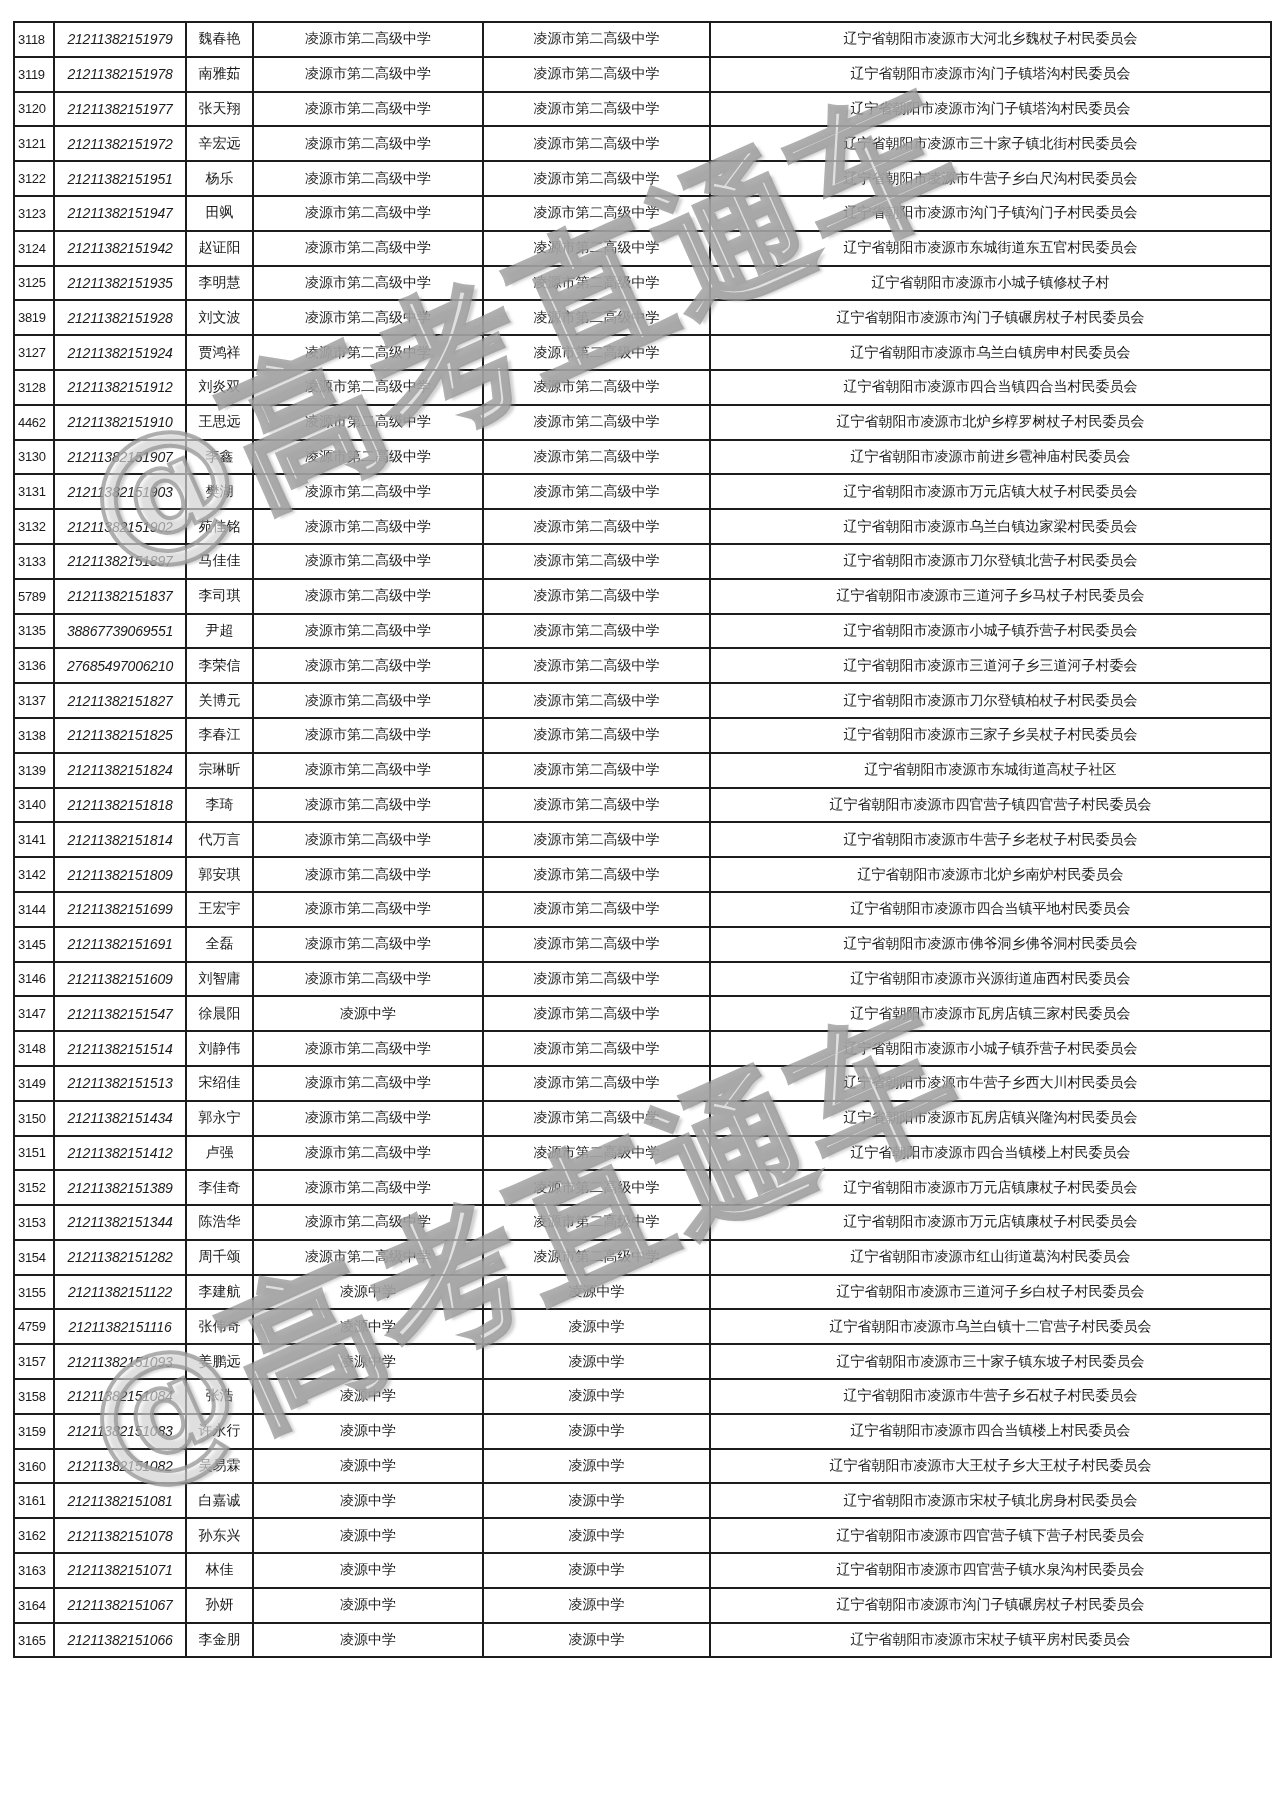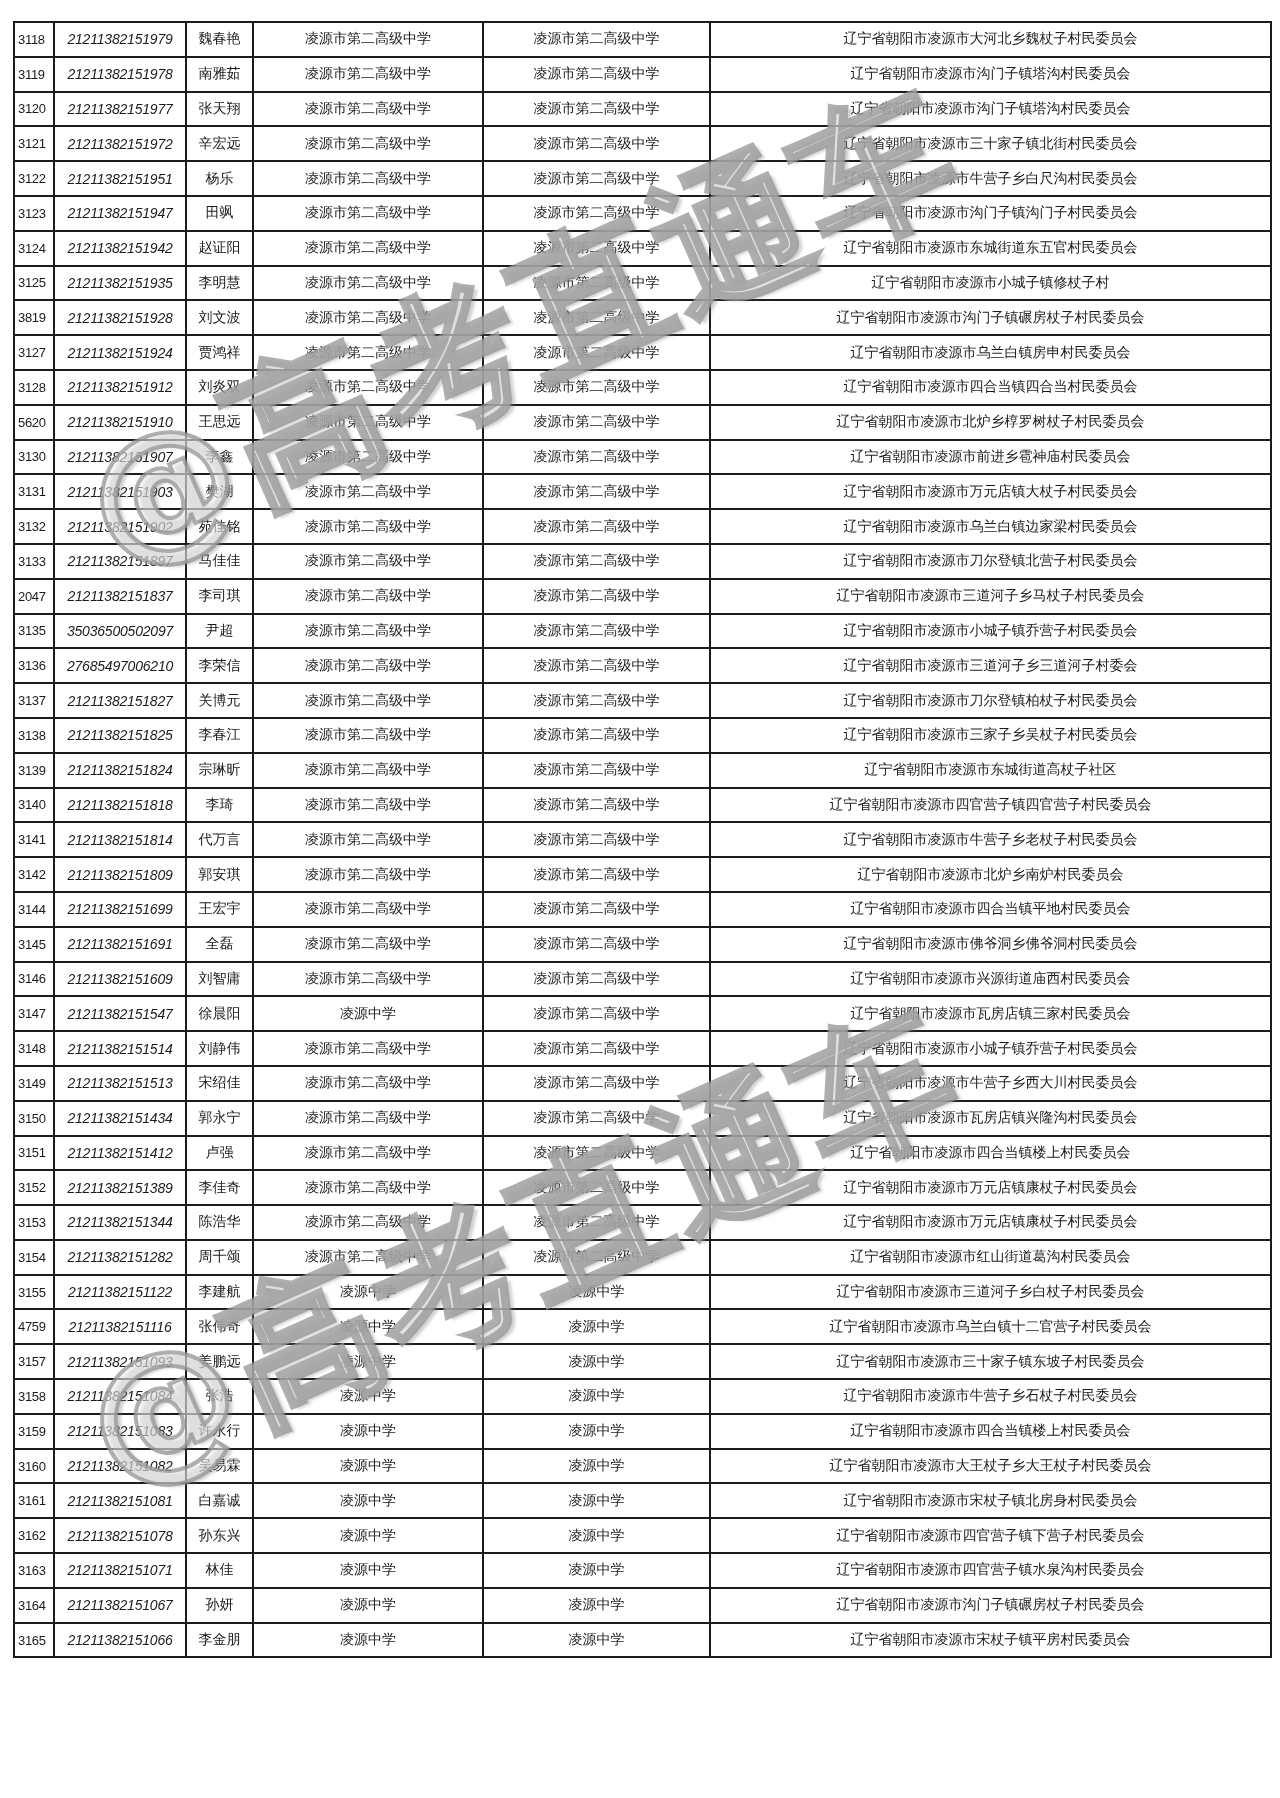--- a/index.html
+++ b/index.html
@@ -169,21 +169,21 @@
         </tr>
         <tr>
           <td class="c-seq">3128</td>
           <td class="c-id">21211382151912</td>
           <td class="c-name">刘炎双</td>
           <td class="c-school">凌源市第二高级中学</td>
           <td class="c-school2">凌源市第二高级中学</td>
           <td class="c-addr">辽宁省朝阳市凌源市四合当镇四合当村民委员会</td>
         </tr>
         <tr>
-          <td class="c-seq">5620</td>
+          <td class="c-seq">4462</td>
           <td class="c-id">21211382151910</td>
           <td class="c-name">王思远</td>
           <td class="c-school">凌源市第二高级中学</td>
           <td class="c-school2">凌源市第二高级中学</td>
           <td class="c-addr">辽宁省朝阳市凌源市北炉乡椁罗树杖子村民委员会</td>
         </tr>
         <tr>
           <td class="c-seq">3130</td>
           <td class="c-id">21211382151907</td>
           <td class="c-name">李鑫</td>
@@ -209,30 +209,30 @@
         </tr>
         <tr>
           <td class="c-seq">3133</td>
           <td class="c-id">21211382151897</td>
           <td class="c-name">马佳佳</td>
           <td class="c-school">凌源市第二高级中学</td>
           <td class="c-school2">凌源市第二高级中学</td>
           <td class="c-addr">辽宁省朝阳市凌源市刀尔登镇北营子村民委员会</td>
         </tr>
         <tr>
-          <td class="c-seq">2047</td>
+          <td class="c-seq">5789</td>
           <td class="c-id">21211382151837</td>
           <td class="c-name">李司琪</td>
           <td class="c-school">凌源市第二高级中学</td>
           <td class="c-school2">凌源市第二高级中学</td>
           <td class="c-addr">辽宁省朝阳市凌源市三道河子乡马杖子村民委员会</td>
         </tr>
         <tr>
           <td class="c-seq">3135</td>
-          <td class="c-id">35036500502097</td>
+          <td class="c-id">38867739069551</td>
           <td class="c-name">尹超</td>
           <td class="c-school">凌源市第二高级中学</td>
           <td class="c-school2">凌源市第二高级中学</td>
           <td class="c-addr">辽宁省朝阳市凌源市小城子镇乔营子村民委员会</td>
         </tr>
         <tr>
           <td class="c-seq">3136</td>
           <td class="c-id">27685497006210</td>
           <td class="c-name">李荣信</td>
           <td class="c-school">凌源市第二高级中学</td>

